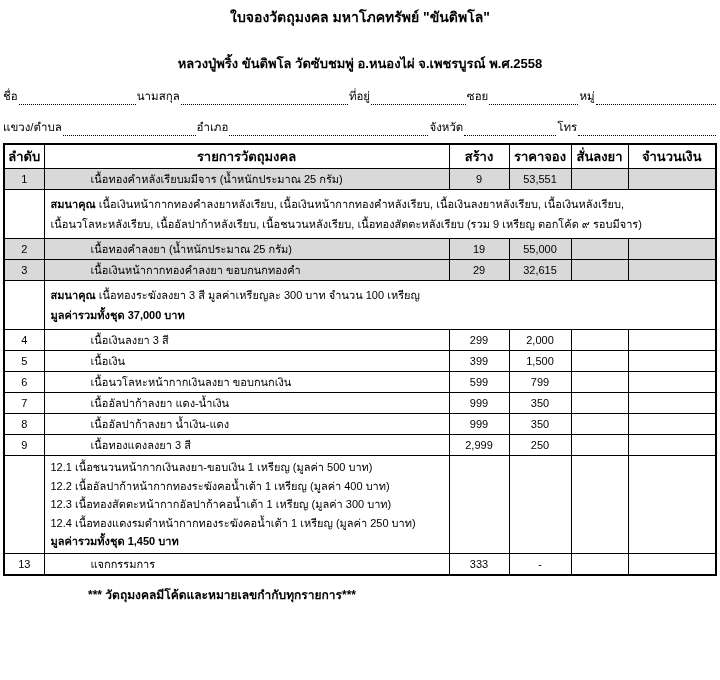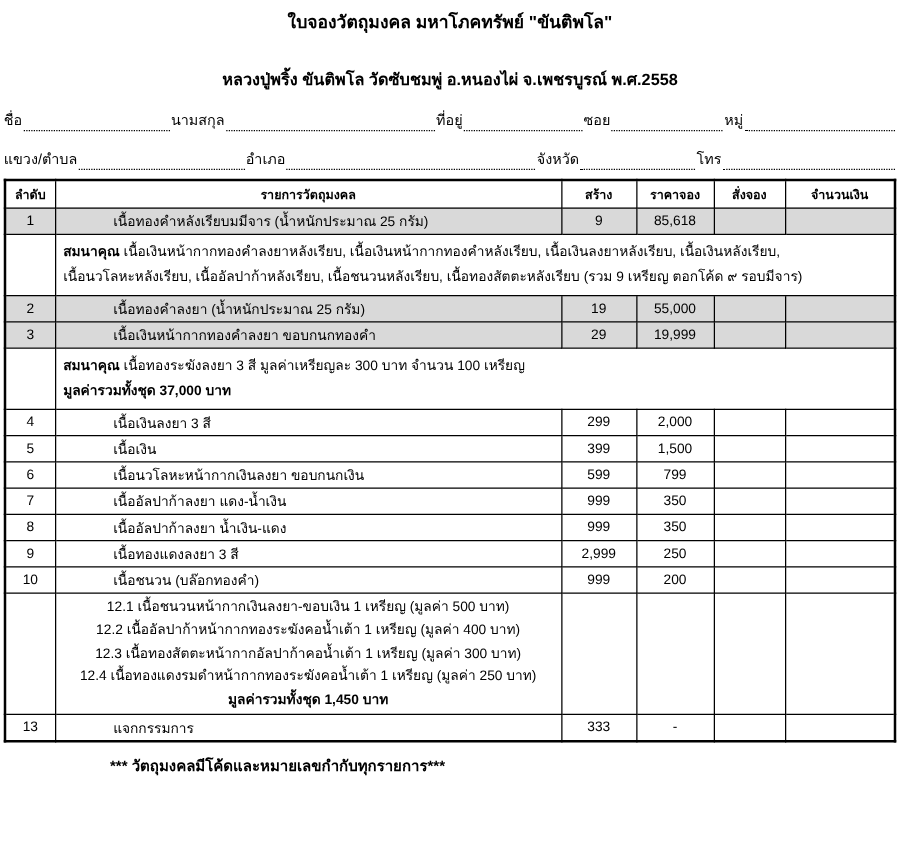--- a/index.html
+++ b/index.html
@@ -38,32 +38,32 @@
     width: 714px;
     border-collapse: collapse;
     margin-top: 7px;
     table-layout: fixed;
     font-size: 11px;
   }
   table, th, td { border: 1px solid #000; }
   table { border-width: 2px; }
   th {
     font-weight: bold;
-    font-size: 10px;
+    font-size: 13px;
     height: 22px;
     padding: 1px 2px;
   }
   td { padding: 1px 4px; vertical-align: middle; }
   .row-main td { height: 21px; }
   .c { text-align: center; padding-left: 1px; padding-right: 1px; }
   .item { text-align: left; padding-left: 46px; }
   .hl td { background: #d9d9d9; }
   .note-cell { padding: 4px 6px; line-height: 20px; }
   .note-cell .bold, .bold { font-weight: bold; }
-  .block-cell { padding: 2px 6px; line-height: 16.5px; text-align: center; }
+  .block-cell { padding: 2px 6px; line-height: 16.5px; }
   .block-cell div { padding: 1px 0; }
   
   .code-note {
     font-weight: bold;
     font-size: 12px;
     margin: 9px 0 0 85px;
   }
 </style>
 </head>
 <body>
@@ -103,29 +103,29 @@
       <col style="width:62px">
       <col style="width:57px">
       <col style="width:88px">
   </colgroup>
   <tbody>
       <tr>
     <th>ลำดับ</th>
     <th>รายการวัตถุมงคล</th>
     <th>สร้าง</th>
     <th>ราคาจอง</th>
-    <th>สั่งจอง</th>
+    <th>สั่นลงยา</th>
     <th>จำนวนเงิน</th>
   </tr>
 
   <tr class="row-main hl">
     <td class="c">1</td>
     <td class="item">เนื้อทองคำหลังเรียบมมีจาร (น้ำหนักประมาณ 25 กรัม)</td>
     <td class="c">9</td>
-    <td class="c">85,618</td>
+    <td class="c">53,551</td>
     <td class="c"></td>
     <td class="c"></td>
   </tr>
   <tr>
     <td></td>
     <td class="note-cell" colspan="5">
       <div><span class="bold">สมนาคุณ</span> <span>เนื้อเงินหน้ากากทองคำลงยาหลังเรียบ, เนื้อเงินหน้ากากทองคำหลังเรียบ, เนื้อเงินลงยาหลังเรียบ, เนื้อเงินหลังเรียบ,</span></div>
       <div><span>เนื้อนวโลหะหลังเรียบ, เนื้ออัลปาก้าหลังเรียบ, เนื้อชนวนหลังเรียบ, เนื้อทองสัตตะหลังเรียบ (รวม 9 เหรียญ ตอกโค้ด ๙ รอบมีจาร)</span></div>
     </td>
   </tr>
@@ -136,21 +136,21 @@
     <td class="c">19</td>
     <td class="c">55,000</td>
     <td class="c"></td>
     <td class="c"></td>
   </tr>
 
   <tr class="row-main hl">
     <td class="c">3</td>
     <td class="item">เนื้อเงินหน้ากากทองคำลงยา ขอบกนกทองคำ</td>
     <td class="c">29</td>
-    <td class="c">19,999</td>
+    <td class="c">32,615</td>
     <td class="c"></td>
     <td class="c"></td>
   </tr>
   <tr>
     <td></td>
     <td class="note-cell" colspan="5">
       <div><span class="bold">สมนาคุณ</span> <span>เนื้อทองระฆังลงยา 3 สี มูลค่าเหรียญละ 300 บาท จำนวน 100 เหรียญ</span></div>
       <div class="bold">มูลค่ารวมทั้งชุด 37,000 บาท</div>
     </td>
   </tr>
@@ -193,28 +193,20 @@
     <td class="c">999</td>
     <td class="c">350</td>
     <td class="c"></td>
     <td class="c"></td>
   </tr>
   <tr class="row-main">
     <td class="c">9</td>
     <td class="item">เนื้อทองแดงลงยา 3 สี</td>
     <td class="c">2,999</td>
     <td class="c">250</td>
-    <td class="c"></td>
-    <td class="c"></td>
-  </tr>
-  <tr class="row-main">
-    <td class="c">10</td>
-    <td class="item">เนื้อชนวน (บล๊อกทองคำ)</td>
-    <td class="c">999</td>
-    <td class="c">200</td>
     <td class="c"></td>
     <td class="c"></td>
   </tr>
 
   <tr>
     <td></td>
     <td class="block-cell">
       <div>12.1 เนื้อชนวนหน้ากากเงินลงยา-ขอบเงิน 1 เหรียญ (มูลค่า 500 บาท)</div>
       <div>12.2 เนื้ออัลปาก้าหน้ากากทองระฆังคอน้ำเต้า 1 เหรียญ (มูลค่า 400 บาท)</div>
       <div>12.3 เนื้อทองสัตตะหน้ากากอัลปาก้าคอน้ำเต้า 1 เหรียญ (มูลค่า 300 บาท)</div>

